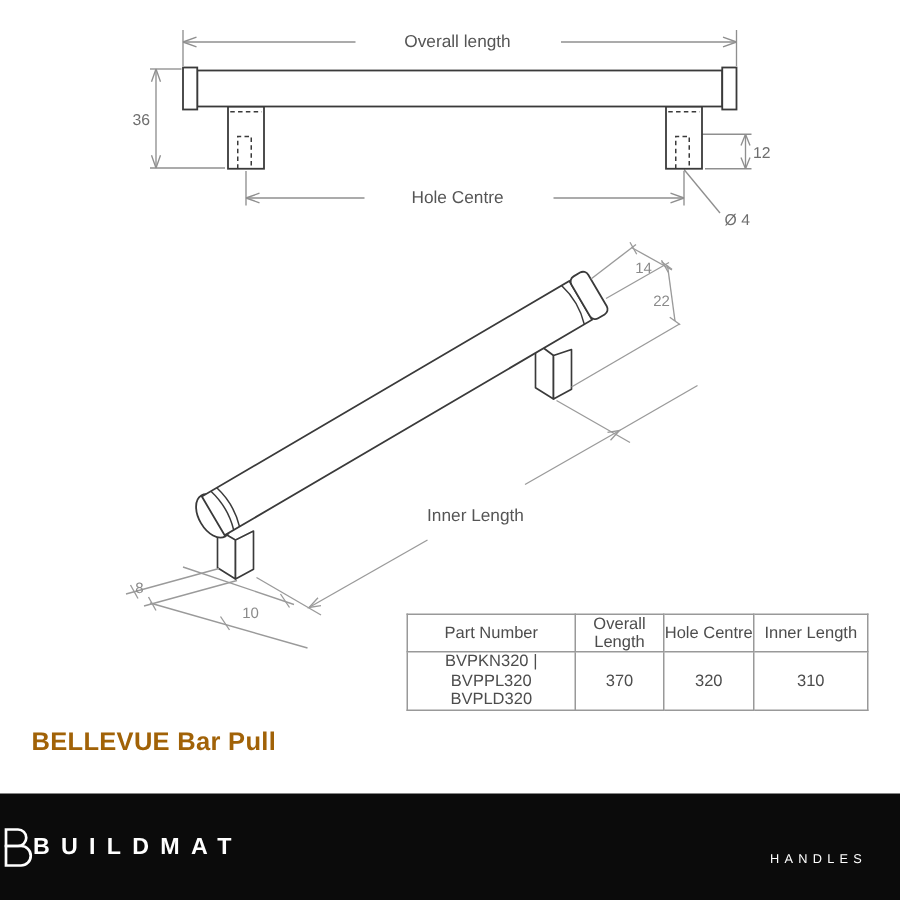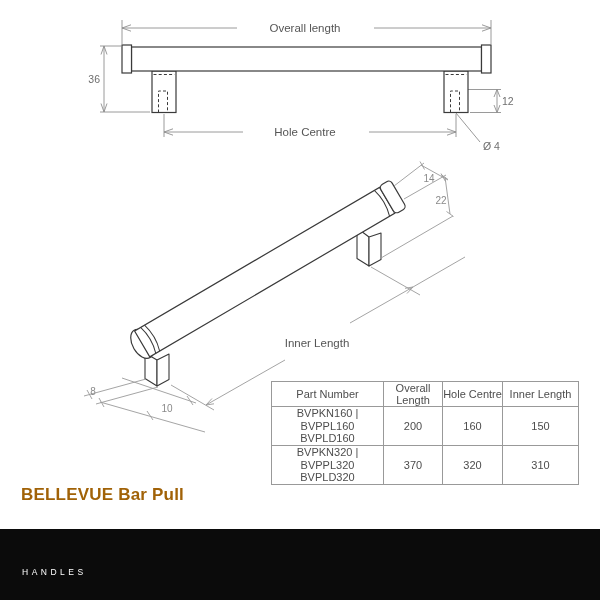--- a/index.html
+++ b/index.html
@@ -6,21 +6,21 @@
   #page{position:relative;width:600px;height:600px;background:#ffffff;overflow:hidden;
         font-family:"Liberation Sans", sans-serif;}
   svg{position:absolute;left:0;display:block;}
   svg text{font-family:"Liberation Sans", sans-serif;}
   #front-view{top:0;}
   #iso-view{top:160px;}
   .dim-label{fill:#6e6e6e;font-size:10.5px;}
   .dim-label-lg{fill:#555555;font-size:11.5px;}
   .iso-dim-label{fill:#8a8a8a;font-size:10px;}
 
-  table.spec{position:absolute;left:271px;top:381px;width:307px;border-collapse:collapse;
+  table.spec{position:absolute;left:271px;top:409px;width:307px;border-collapse:collapse;
              table-layout:fixed;color:#4d4d4d;}
   table.spec th,table.spec td{border:1px solid #999999;text-align:center;vertical-align:middle;
              font-weight:normal;padding:0;}
   table.spec th{height:22px;font-size:11px;}
   table.spec td{height:27px;font-size:11px;}
   td.part{font-size:10.5px;line-height:1.15;}
   .col-part{width:112px;}.col-ol{width:59px;}.col-hc{width:60px;}.col-il{width:76px;}
 
   #title{position:absolute;left:21px;top:485px;font-size:17px;font-weight:bold;color:#a16207;
          letter-spacing:0.2px;}
@@ -162,40 +162,40 @@
       <tr>
         <th>Part Number</th>
         <th>Overall Length</th>
         <th>Hole Centre</th>
         <th>Inner Length</th>
       </tr>
     </thead>
     <tbody>
       <tr>
         <td class="part">
-          <span>BVPKN160 | BVPPL160</span><br>
-          <span>BVPLD160</span>
-        </td>
-        <td>200</td>
-        <td>160</td>
-        <td>150</td>
-      </tr>
-      <tr>
-        <td class="part">
           <span>BVPKN320 | BVPPL320</span><br>
           <span>BVPLD320</span>
         </td>
         <td>370</td>
         <td>320</td>
         <td>310</td>
       </tr>
     </tbody>
   </table>
 
   <div id="title">BELLEVUE Bar Pull</div>
 
   <div id="footer">
+    <div id="buildmat">
+      <svg width="23" height="30" viewBox="0 0 23 30">
+        <g stroke="#ffffff" stroke-width="1.8" fill="none">
+          <path d="M4,3 h8 a5.5,5.5 0 0 1 0,11 h-8 z"></path>
+          <path d="M4,14 h10 a6.5,6.5 0 0 1 0,13 h-10 z"></path>
+        </g>
+      </svg>
+      <span class="word">BUILDMAT</span>
+    </div>
     <div id="momo">
       <div class="sub">HANDLES</div>
     </div>
   </div>
 
 </div>
 
 </body></html>

